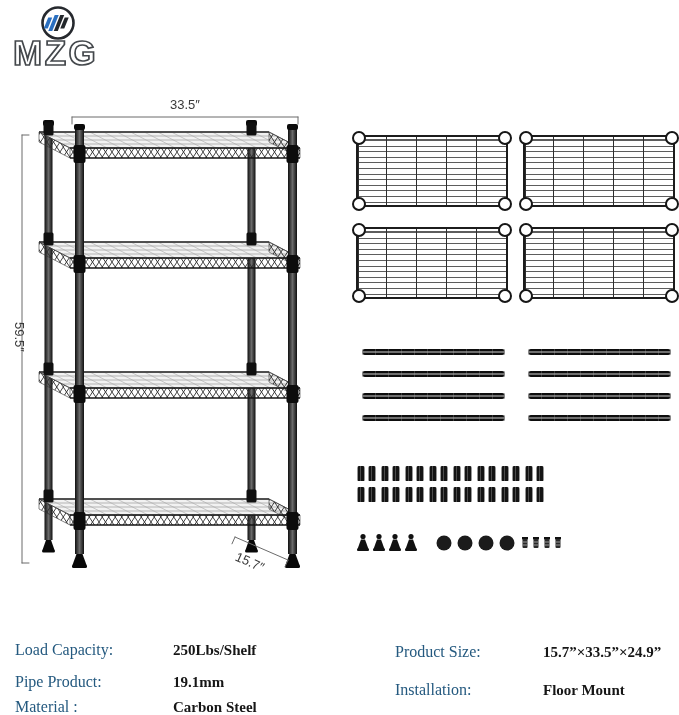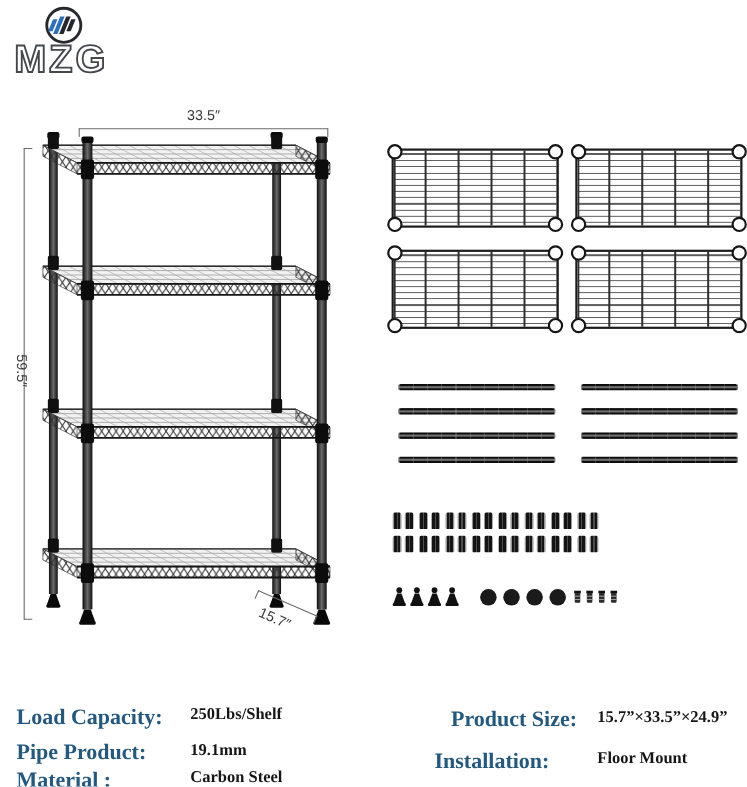--- a/index.html
+++ b/index.html
@@ -43,22 +43,22 @@
   .parts-clips{position:absolute;left:357px;top:466px;}
   .clip-row{display:flex;gap:5px;margin-bottom:6px;}
   .clip-pair{display:flex;gap:3px;}
   .clip{
     width:8px;height:15px;border-radius:2px 2px 1px 1px;
     background:linear-gradient(90deg,#969696 0 1px,#141414 1px 3.5px,#4d4d4d 3.5px 4.5px,#141414 4.5px 7px,#969696 7px 8px);
   }
   #small-parts{position:absolute;left:355px;top:528px;}
   
   .spec-label{
-    position:absolute;font-family:"Liberation Serif",serif;font-weight:bold;
-    font-size:20px;color:var(--label-blue,#24597f);white-space:nowrap;
+    position:absolute;font-family:"Liberation Serif",serif;font-weight:normal;
+    font-size:16px;color:var(--label-blue,#24597f);white-space:nowrap;
   }
   .spec-value{
     position:absolute;font-family:"Liberation Serif",serif;font-weight:600;
     font-size:15px;color:var(--ink,#161616);white-space:nowrap;
   }
 </style>
 </head>
 <body style="--label-blue: #24597f; --ink: #161616;">
 
 <svg id="logo" width="110" height="70" viewBox="0 0 110 70">
@@ -397,16 +397,16 @@
     </g>
   </svg>
 
 <div class="spec-label" style="left:15px;top:641px">Load Capacity:</div>
 <div class="spec-value" style="left:173px;top:642px">250Lbs/Shelf</div>
 <div class="spec-label" style="left:15px;top:673px">Pipe Product:</div>
 <div class="spec-value" style="left:173px;top:674px">19.1mm</div>
 <div class="spec-label" style="left:15px;top:698px">Material :</div>
 <div class="spec-value" style="left:173px;top:699px">Carbon Steel</div>
 
-<div class="spec-label" style="left:410px;top:643px">Product Size:</div>
+<div class="spec-label" style="left:395px;top:643px">Product Size:</div>
 <div class="spec-value" style="left:543px;top:644px">15.7”×33.5”×24.9”</div>
 <div class="spec-label" style="left:395px;top:681px">Installation:</div>
 <div class="spec-value" style="left:543px;top:682px">Floor Mount</div>
 
 </body></html>

